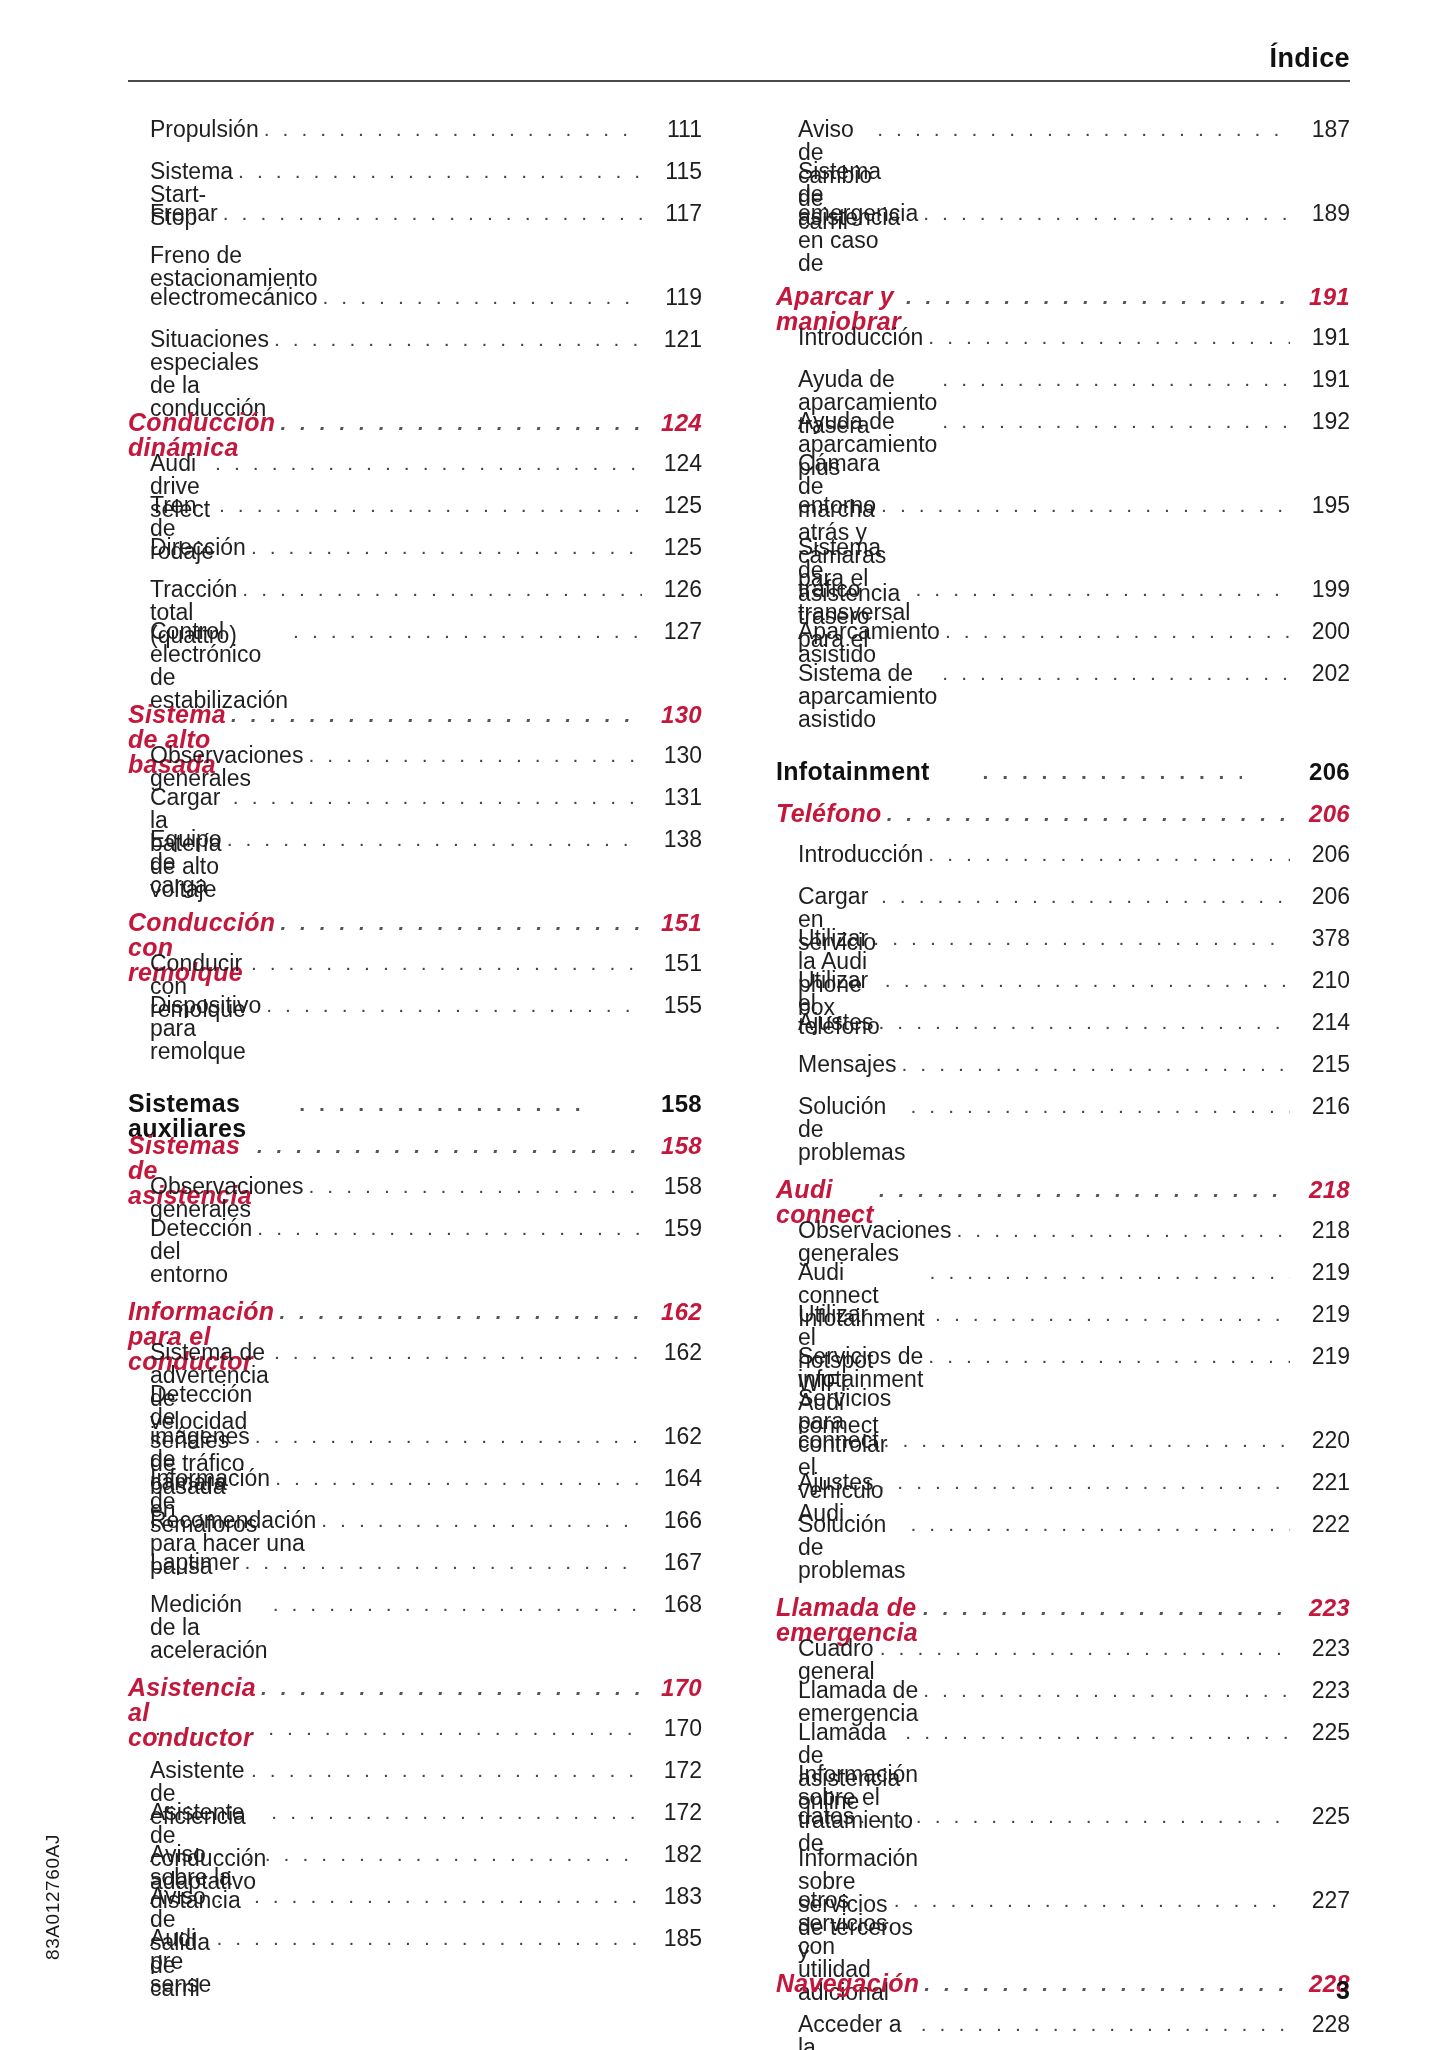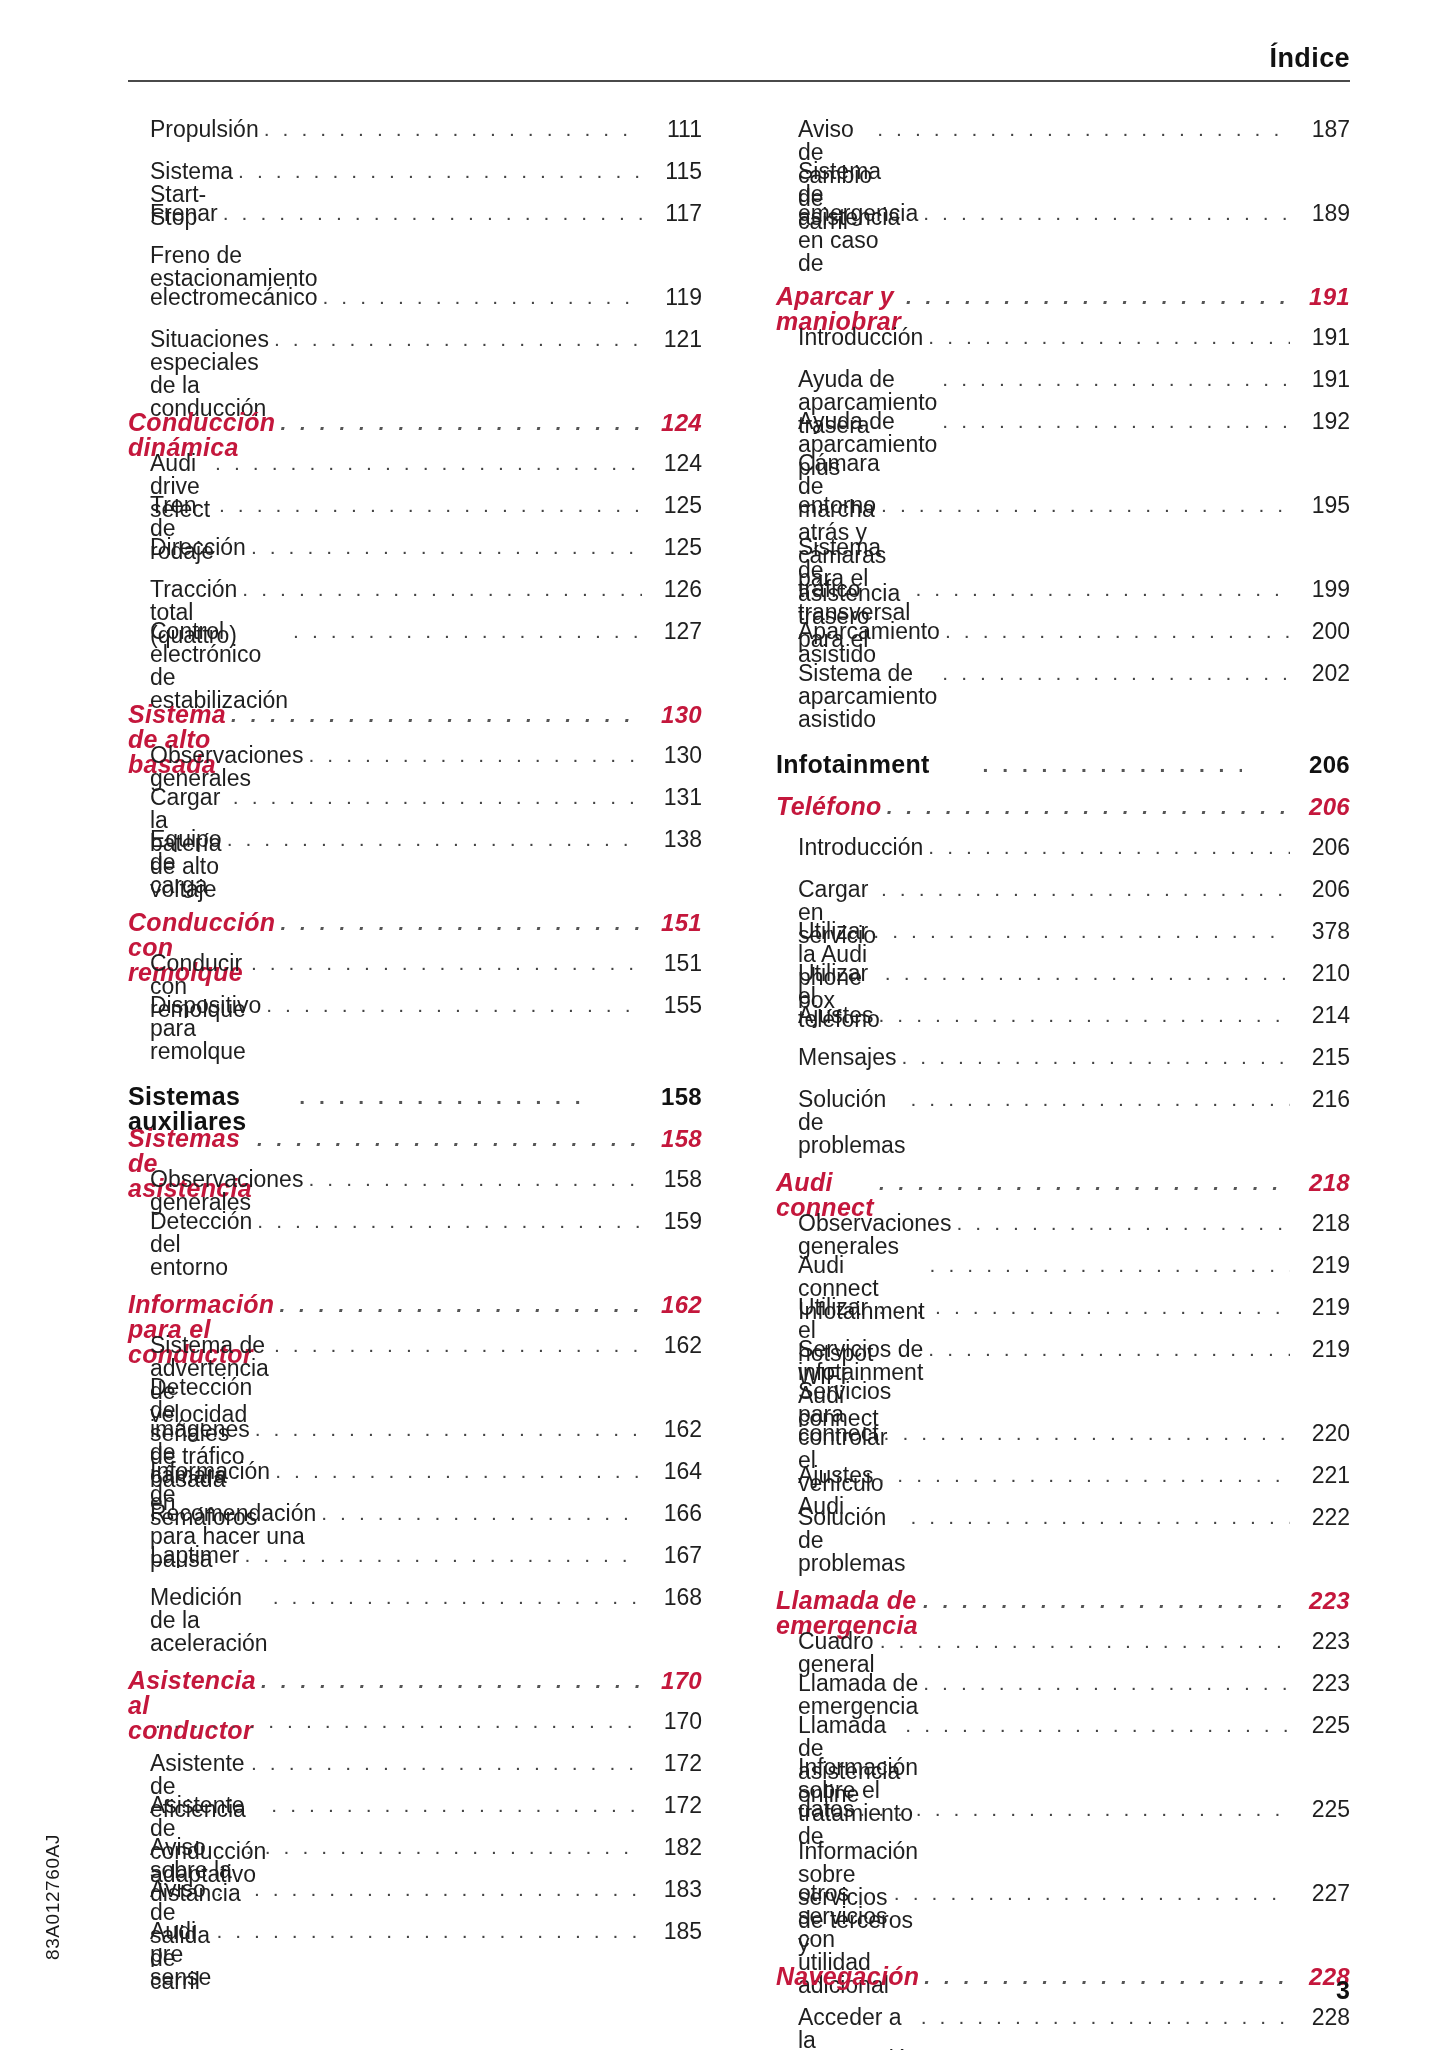--- a/index.html
+++ b/index.html
@@ -115,21 +115,21 @@
     font-variant-numeric: tabular-nums;
     white-space: nowrap;
   }
 
   
   .lvl1 {
     font-size: 25px;
     font-weight: bold;
     color: #111111;
     letter-spacing: 0.3px;
-    margin-top: 8px;
+    margin-top: 15px;
     height: 42px;
     gap: 48px;
   }
   .lvl1 .toc-page { width: 56px; font-weight: bold; color: #111111; font-size: 24px; }
   .lvl1 .toc-leader { letter-spacing: 4px; color: #555; }
 
   
   .lvl2 {
     font-size: 25px;
     font-weight: bold;

